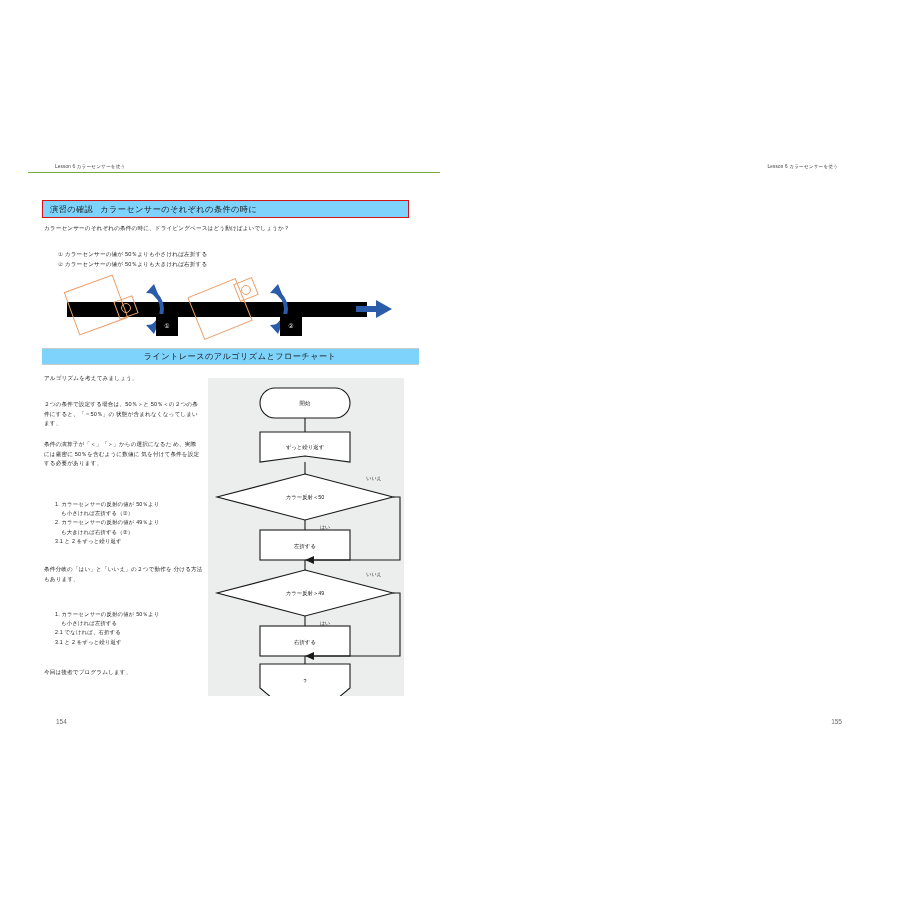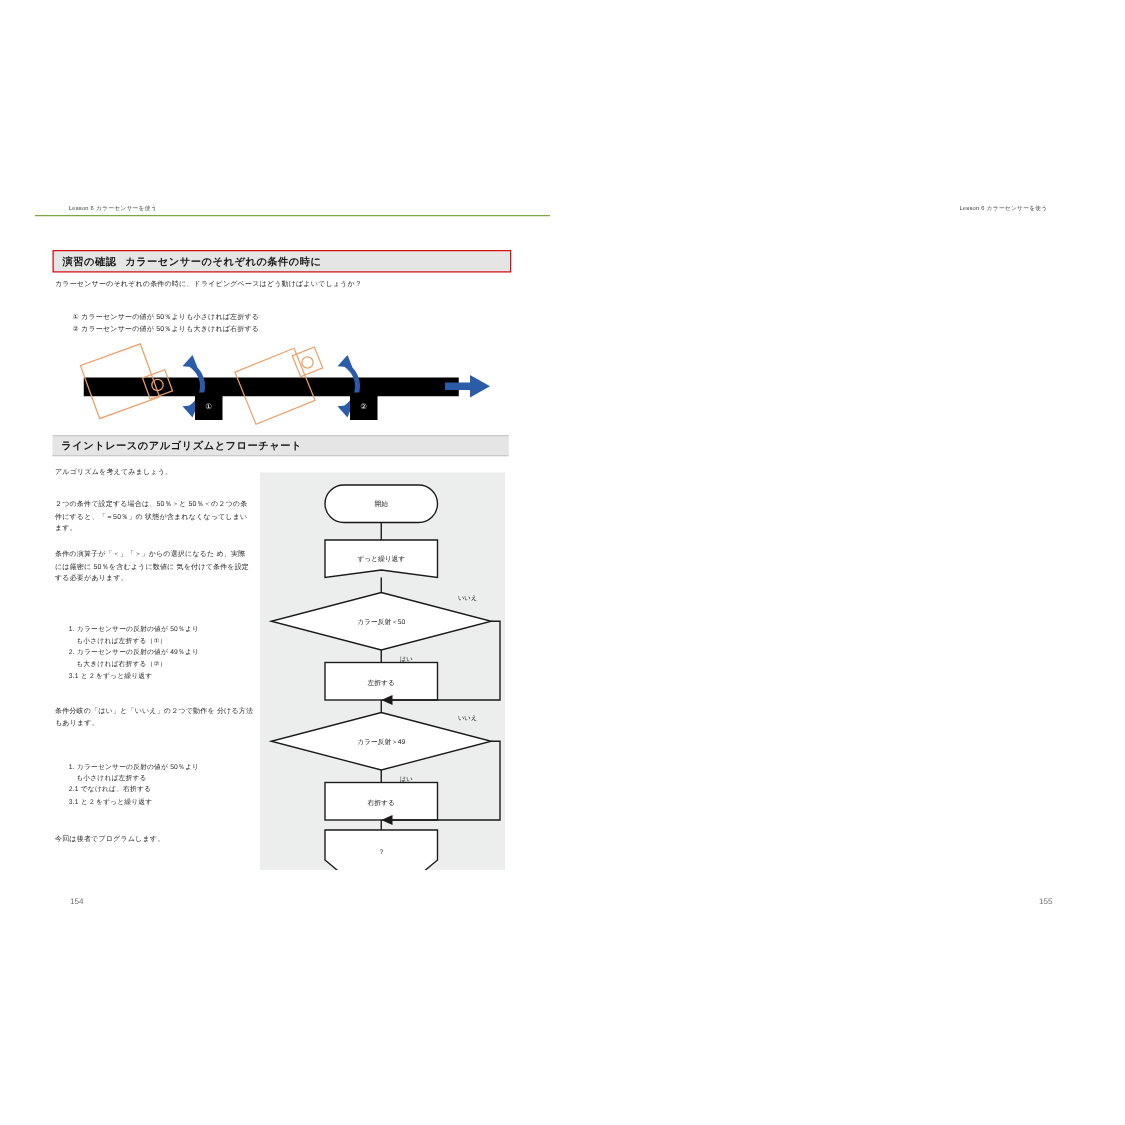--- a/index.html
+++ b/index.html
@@ -24,26 +24,26 @@
   .rule{position:absolute;height:1px;background:#7ba842;}
   .rule-left{left:28px;top:172px;width:412px;}
 
   
   .folio{position:absolute;top:718px;font-size:6.5px;color:#6d6d6d;}
   .folio-left{left:56px;}
   .folio-right{right:58px;}
 
   
   .head-box{
-    position:absolute;background:#e5e5e5;
+    position:absolute;background:#7dd3fc;
     display:flex;align-items:center;
-    font-size:8.2px;font-weight:bold;color:#1a1a1a;letter-spacing:.4px;
+    font-size:8.2px;font-weight:normal;color:#1a1a1a;letter-spacing:.4px;
   }
   .head-box.red{border:1.1px solid #d51317;padding-left:7px;}
-  .head-box.plain{border-top:1px solid #c9cacb;border-bottom:1px solid #c9cacb;padding-left:7px;}
+  .head-box.plain{border-top:1px solid #c9cacb;border-bottom:1px solid #c9cacb;padding-left:19px;justify-content:center;}
   .head-gap{display:inline-block;width:7px;}
 
   
   .ptext{position:absolute;font-size:5.6px;line-height:9.6px;color:#262626;letter-spacing:.15px;}
   .ptext.small{font-size:5.4px;line-height:9.2px;}
   .ol-item{display:block;white-space:nowrap;}
   .indent{padding-left:7px;}
   .indent2{padding-left:13px;}
 
   

